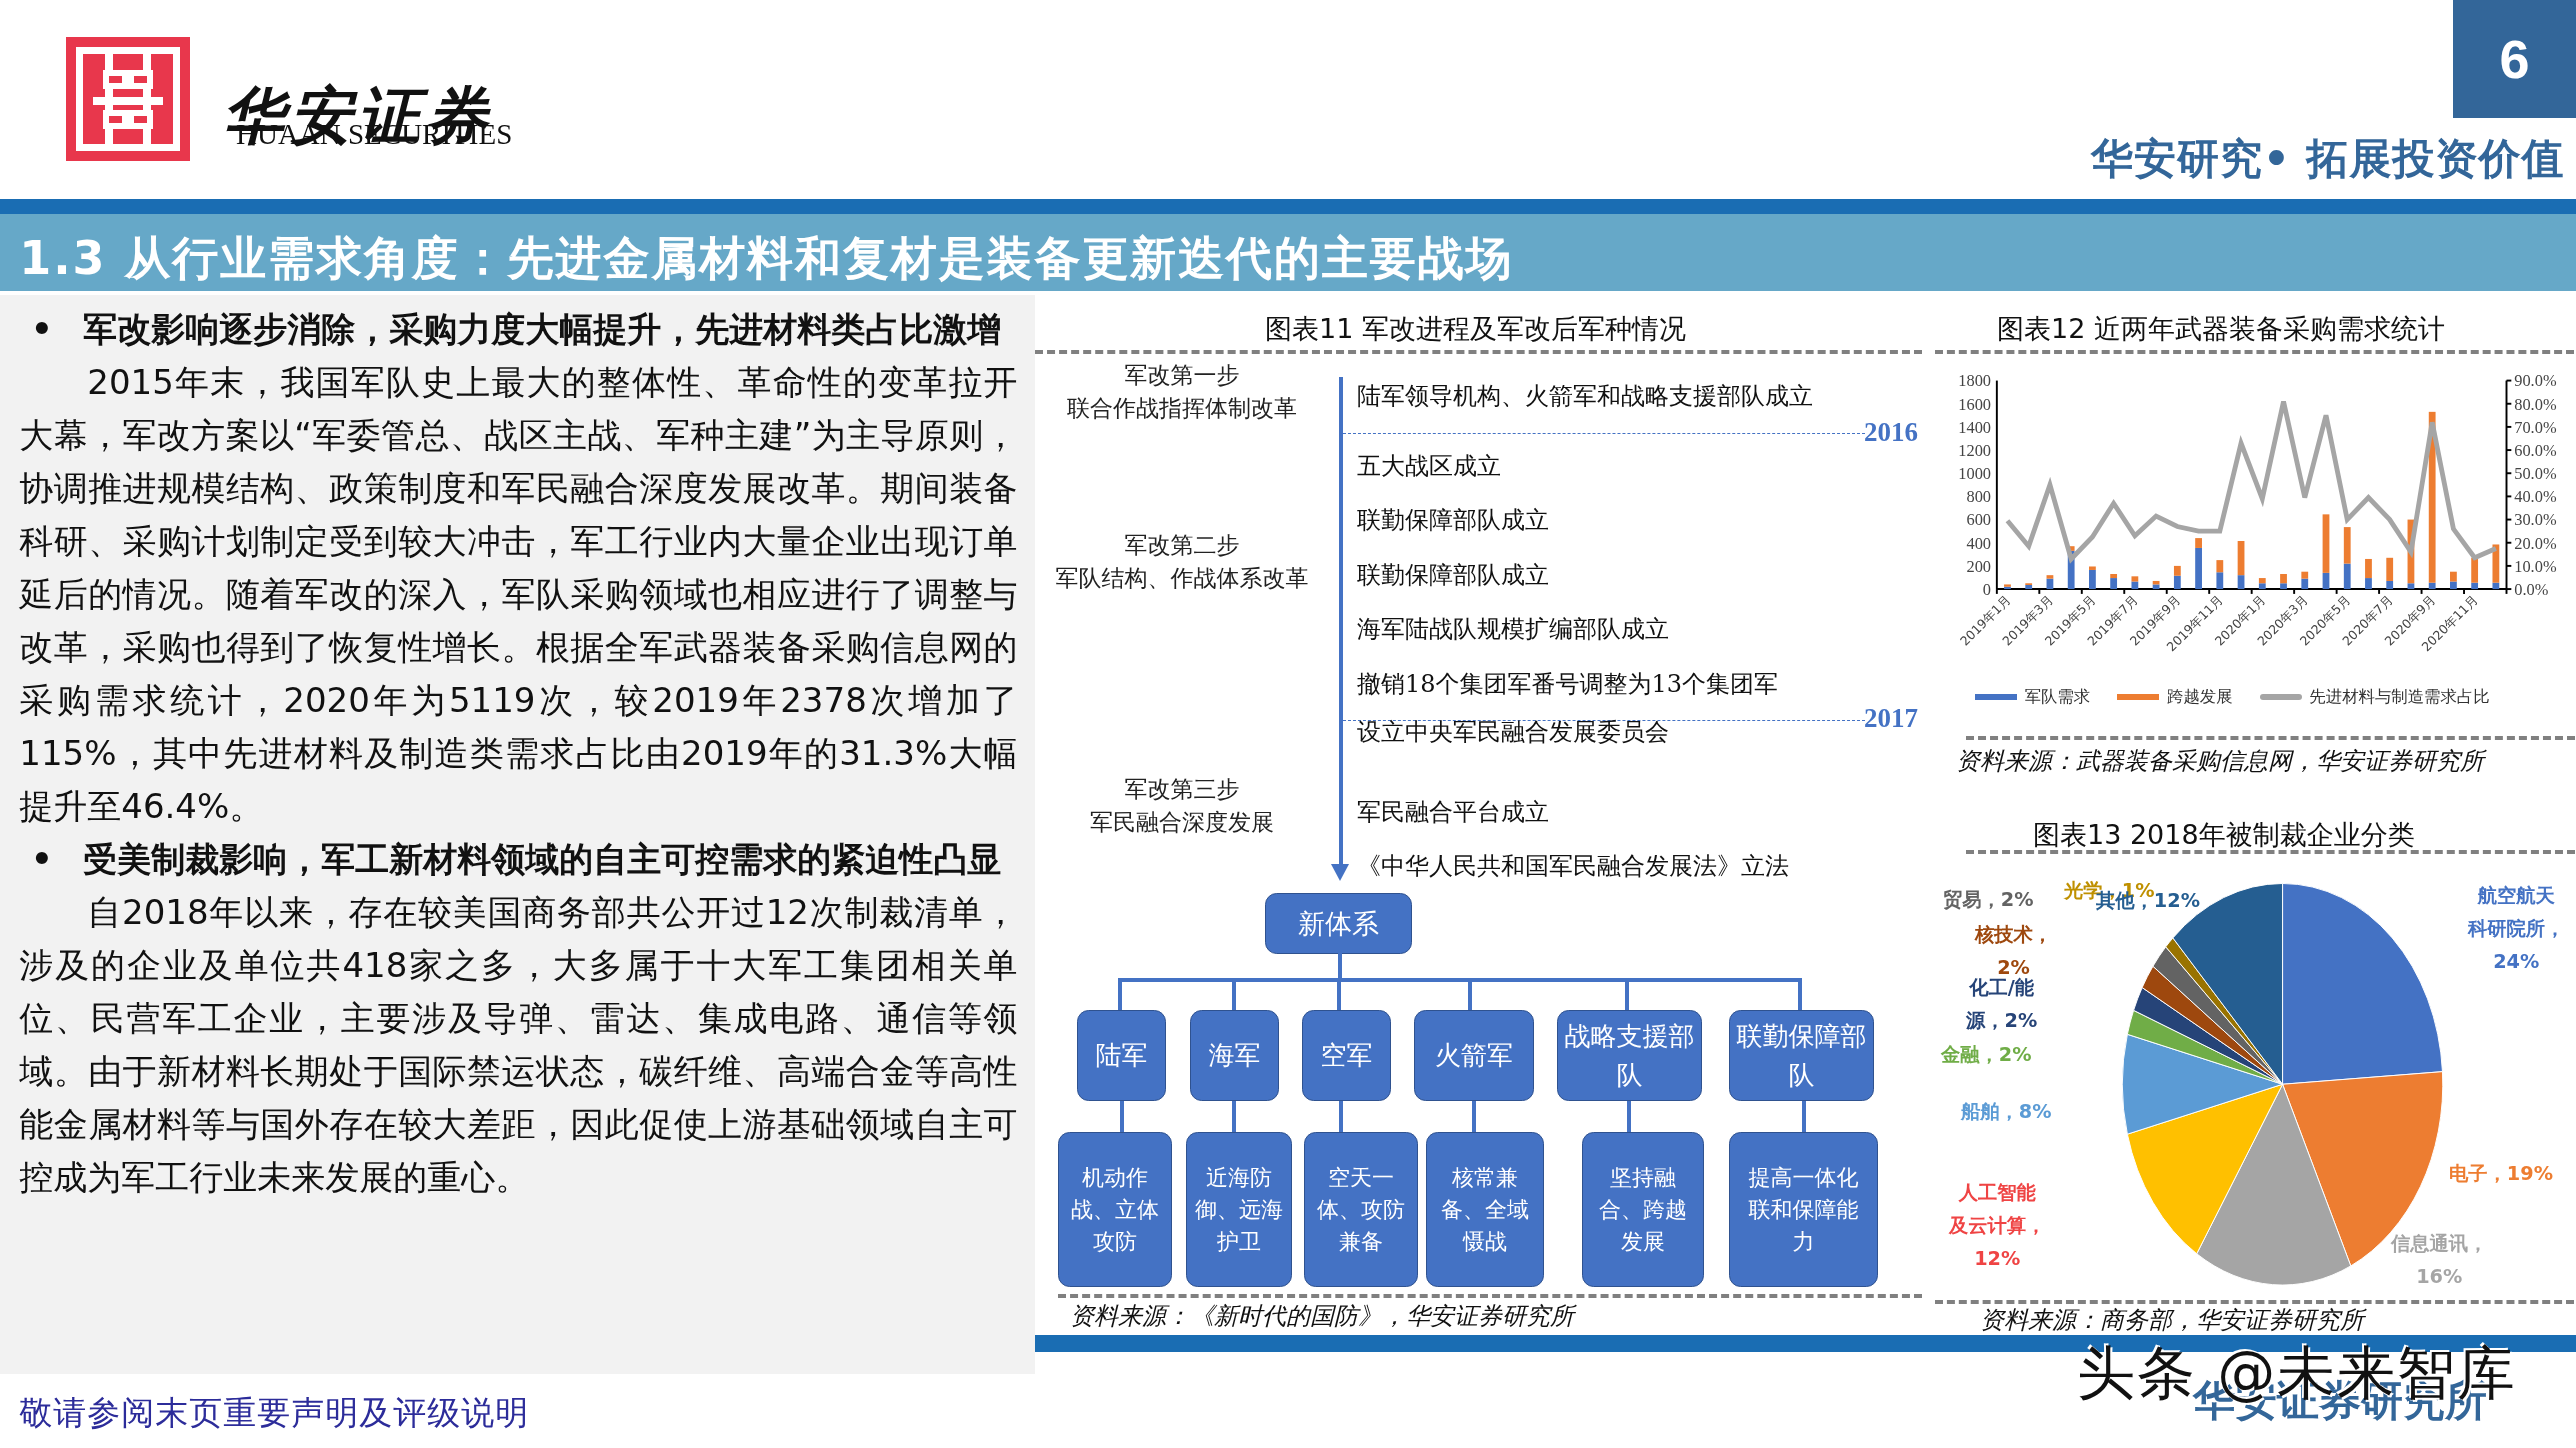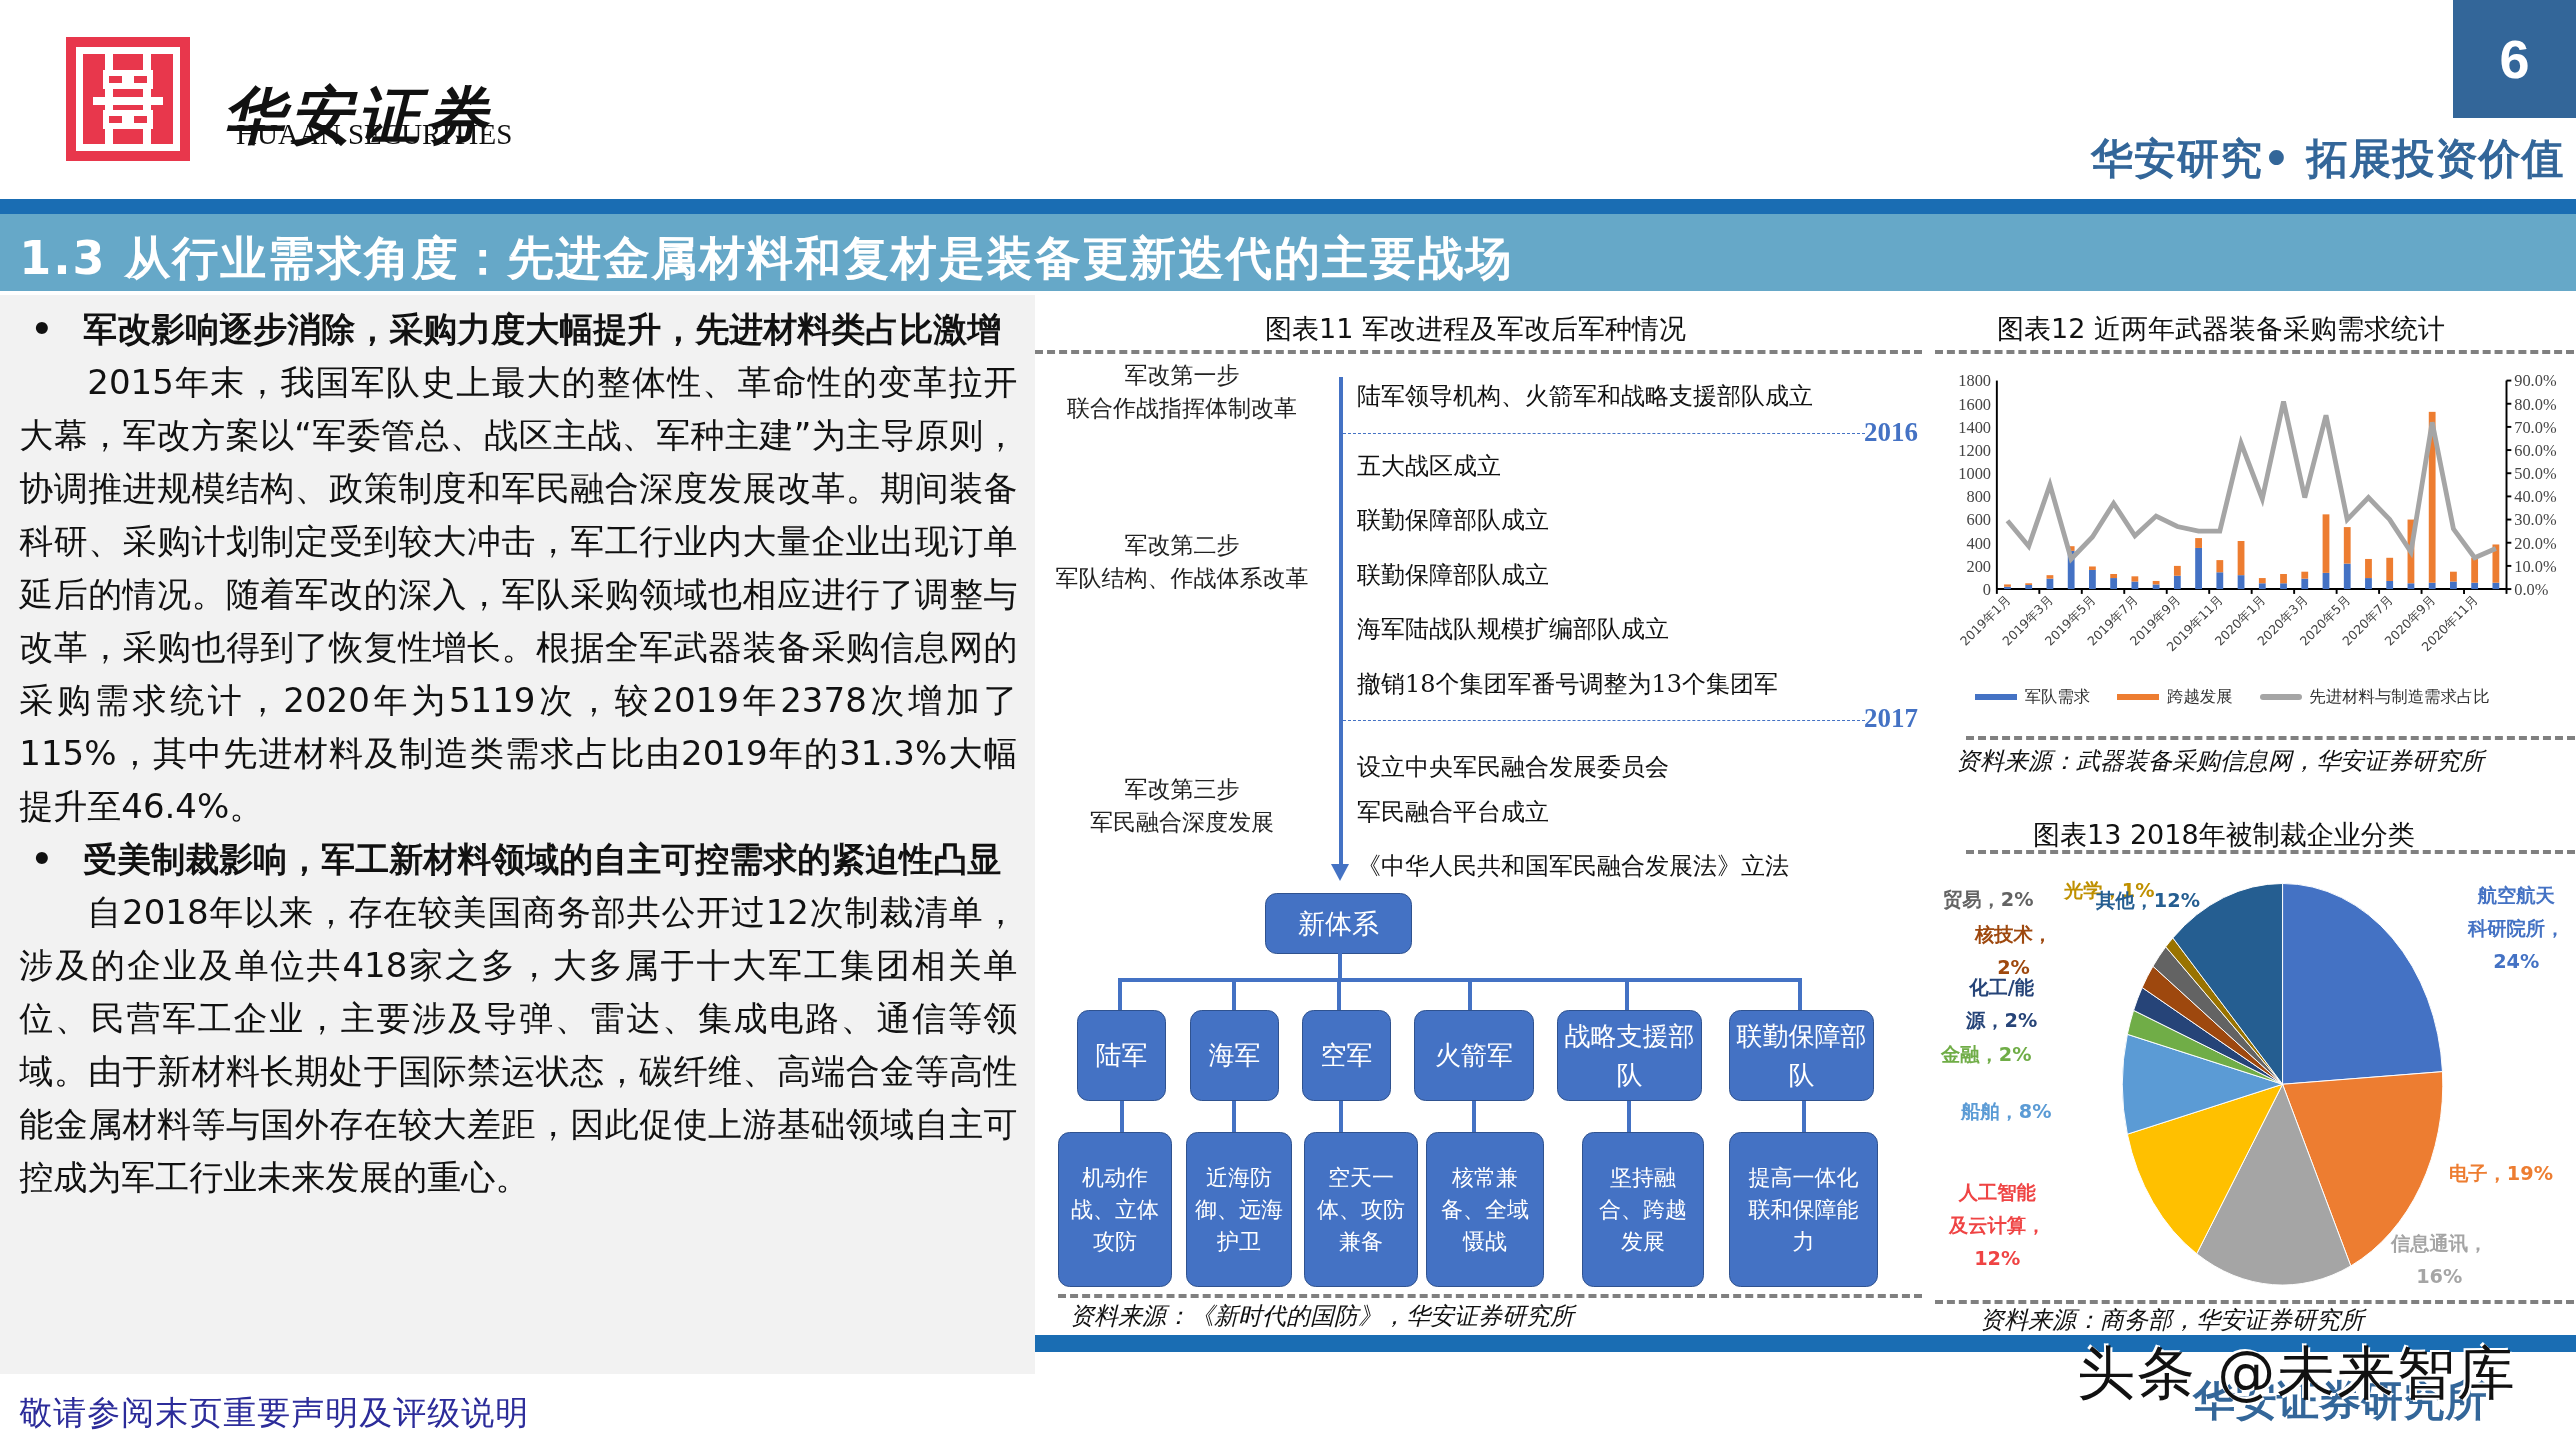--- a/index.html
+++ b/index.html
@@ -119,21 +119,21 @@
 <div class="event" style="top:380px;">陆军领导机构、火箭军和战略支援部队成立</div>
 <div class="year-line" style="top:433px;"></div>
 <div class="year-label" style="top:417px;">2016</div>
 <div class="event" style="top:450px;">五大战区成立</div>
 <div class="event" style="top:504px;">联勤保障部队成立</div>
 <div class="event" style="top:559px;">联勤保障部队成立</div>
 <div class="event" style="top:613px;">海军陆战队规模扩编部队成立</div>
 <div class="event" style="top:668px;">撤销18个集团军番号调整为13个集团军</div>
 <div class="year-line" style="top:720px;"></div>
 <div class="year-label" style="top:703px;">2017</div>
-<div class="event" style="top:751px;text-align:center;">设立中央军民融合发展委员会</div>
+<div class="event" style="top:716px;text-align:center;">设立中央军民融合发展委员会</div>
 <div class="event" style="top:796px;">军民融合平台成立</div>
 <div class="event" style="top:850px;">《中华人民共和国军民融合发展法》立法</div>
 
 <div class="node root">新体系</div>
 
 <div class="conn" style="left:1338px;top:949px;width:3.9px;height:31px;"></div>
 <div class="conn" style="left:1118px;top:978px;width:684px;height:3.9px;"></div>
 <div class="conn" style="left:1118px;top:978px;width:3.9px;height:33px;"></div>
 <div class="conn" style="left:1232px;top:978px;width:3.9px;height:33px;"></div>
 <div class="conn" style="left:1337px;top:978px;width:3.9px;height:33px;"></div>

